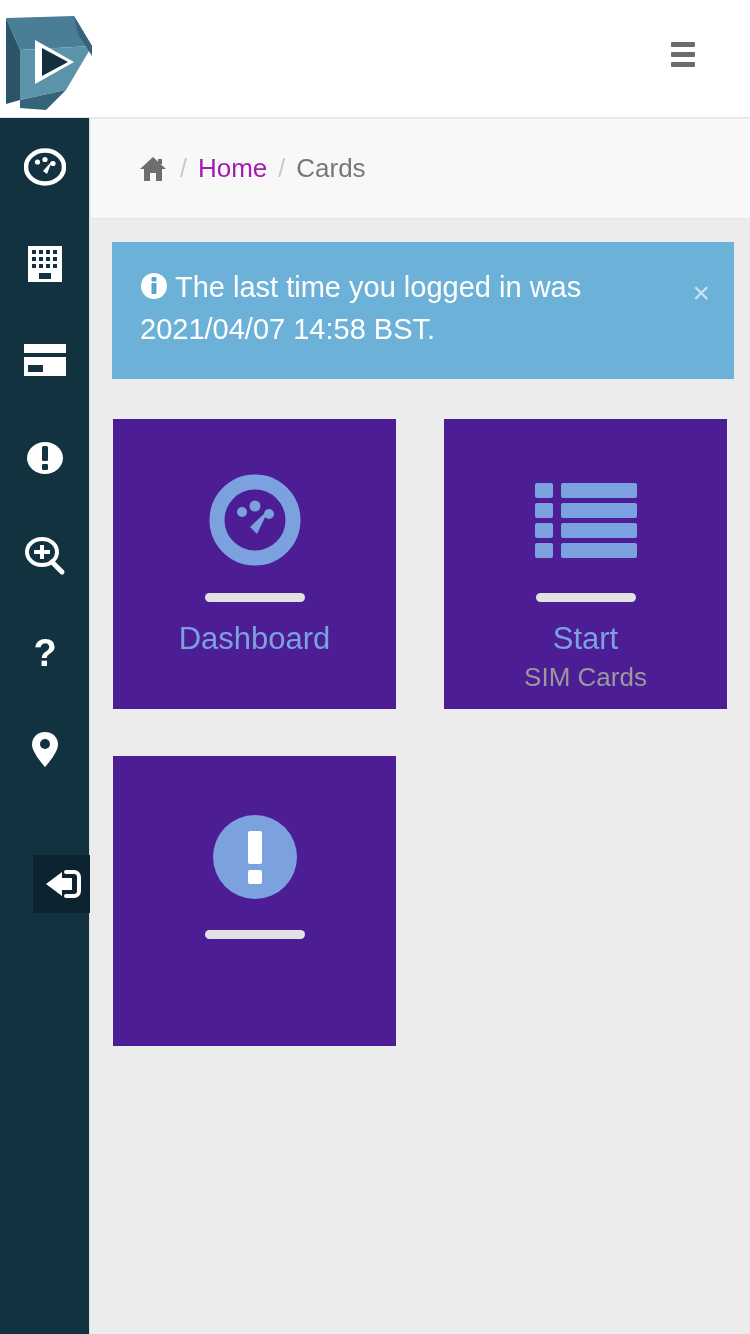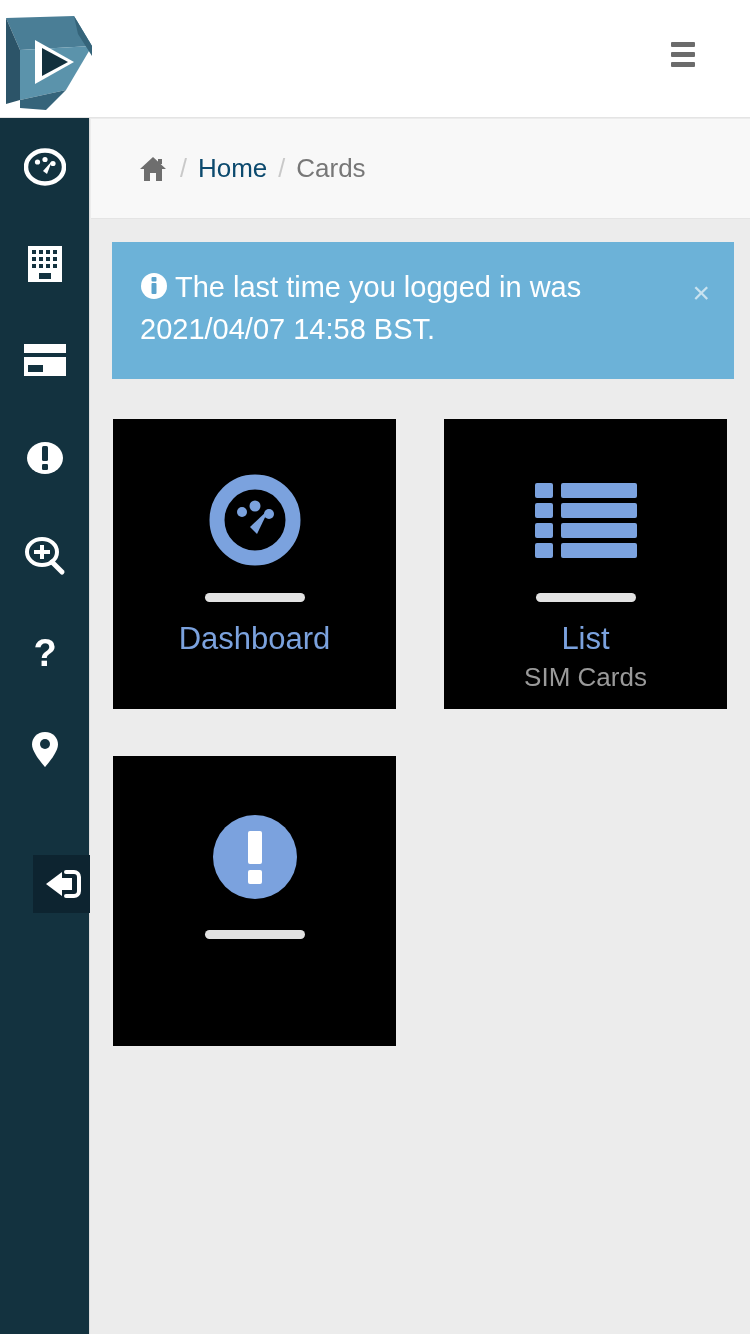--- a/index.html
+++ b/index.html
@@ -56,21 +56,21 @@
     background: #f8f8f8;
     border-bottom: 1px solid #e4e4e4;
     display: flex; align-items: center;
     padding-left: 48px;
     z-index: 10;
   }
   .crumb {
     font-size: 26px; color: #777777;
     display: flex; align-items: center;
   }
-  .crumb a { color: #0c4a6e; text-decoration: none; cursor: pointer; }
+  .crumb a { color: #a21caf; text-decoration: none; cursor: pointer; }
   .crumb .sep { color: #c9c9c9; margin: 0 11px; font-size: 25px; }
   .crumb .home-ico { margin-right: 2px; display: flex; align-items: center; }
 
   
   .content {
     position: absolute; left: 91px; top: 220px;
     width: 667px; height: 1114px;
     background: #ececec;
     padding: 22px 24px 0 21px;
     z-index: 5;
@@ -94,21 +94,21 @@
   .alert-close {
     position: absolute; right: 24px; top: 36px;
     font-size: 30px; color: #c9e3f0; cursor: pointer;
     line-height: 1; font-weight: 400;
   }
 
   
   .grid { display: flex; flex-wrap: wrap; gap: 45px 46px; }
   .card {
     width: 285px; height: 292px;
-    background: #000000;
+    background: #4c1d95;
     border: 1px solid #ededed;
     display: flex; flex-direction: column;
     align-items: center;
     padding-top: 42px;
     cursor: pointer;
     position: relative;
   }
   .card-ico { height: 118px; display: flex; align-items: center; justify-content: center; }
   .card-rule {
     width: 100px; height: 9px; border-radius: 5px;
@@ -296,21 +296,21 @@
             <rect x="0" y="22" width="18" height="15" rx="2"></rect>
               <rect x="26" y="22" width="76" height="15" rx="2"></rect>
             <rect x="0" y="42" width="18" height="15" rx="2"></rect>
               <rect x="26" y="42" width="76" height="15" rx="2"></rect>
             <rect x="0" y="62" width="18" height="15" rx="2"></rect>
               <rect x="26" y="62" width="76" height="15" rx="2"></rect>
           </g>
         </svg>
       </div>
       <div class="card-rule"></div>
-      <div class="card-title">List</div>
+      <div class="card-title">Start</div>
       <div class="card-sub">
         <span>SIM Cards</span>
       </div>
     </div>
 
     <div class="card">
       <div class="card-ico">
         <svg width="86" height="86" viewBox="0 0 86 86">
           <circle cx="43" cy="43" r="42" fill="#7ba2de"></circle>
           <rect x="36" y="17" width="14" height="33" rx="2" fill="#ffffff"></rect>

